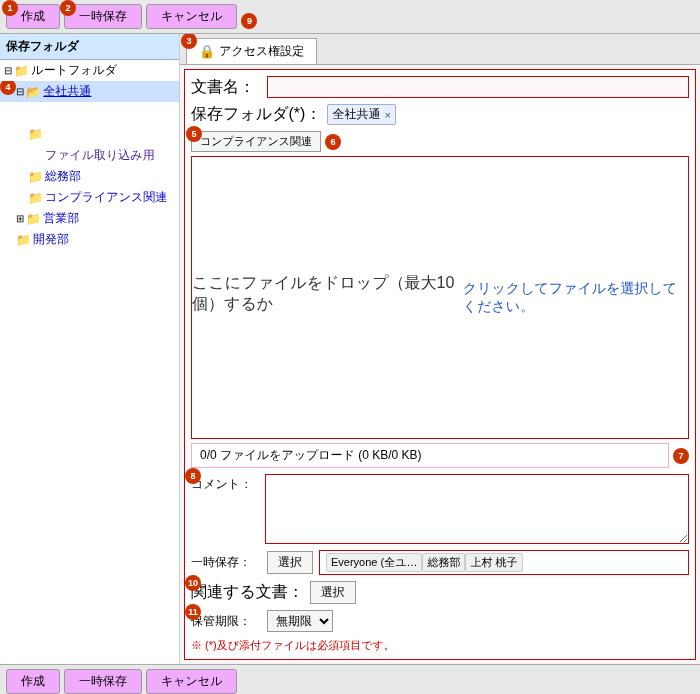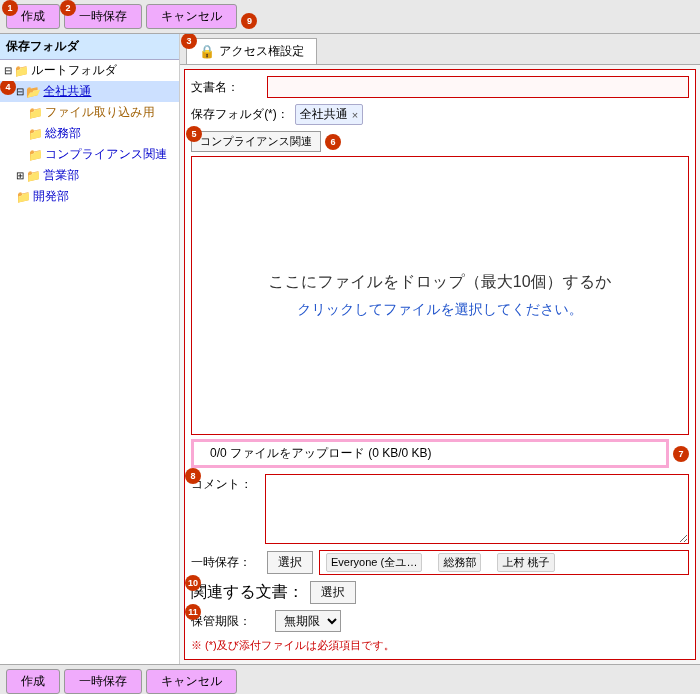--- a/index.html
+++ b/index.html
@@ -90,21 +90,21 @@
       gap: 6px;
       overflow-y: auto;
     }
 
     .form-row {
       display: flex;
       align-items: center;
       gap: 6px;
     }
     .form-label {
-      font-size: 12px;
+      font-size: 16px;
       white-space: nowrap;
       min-width: 70px;
     }
     .form-input {
       flex: 1;
       height: 22px;
       border: 1px solid #cc0000;
       padding: 2px 4px;
       font-size: 12px;
       font-family: inherit;
@@ -128,40 +128,40 @@
       border: 1px solid #999;
       font-size: 11px;
       cursor: pointer;
       font-family: inherit;
     }
 
     .dropzone {
       flex: 1;
       border: 1px solid #cc0000;
       display: flex;
-      flex-direction: column;
+      flex-direction: row;
       align-items: center;
       justify-content: center;
       background: #fff;
       min-height: 220px;
     }
     .dropzone-text {
       font-size: 16px;
       color: #333;
       margin-bottom: 8px;
     }
     .dropzone-link {
       font-size: 14px;
       color: #2255cc;
       cursor: pointer;
     }
 
     .upload-status {
-      border: 3px solid #f9a8d4;
-      padding: 3px 16px;
+      border: 1px solid #f9a8d4;
+      padding: 3px 8px;
       font-size: 12px;
       background: #fff;
     }
     .comment-label {
       font-size: 12px;
       white-space: nowrap;
       min-width: 70px;
       padding-top: 2px;
     }
     .comment-textarea {
@@ -184,21 +184,21 @@
       padding: 2px 10px;
       border: 1px solid #999;
       background: #f5f5f5;
       cursor: pointer;
       font-size: 12px;
       font-family: inherit;
     }
     .access-tags {
       display: flex;
       align-items: center;
-      gap: 16px;
+      gap: 0;
       border: 1px solid #cc0000;
       padding: 2px 6px;
       background: #fff;
       flex: 1;
       min-height: 24px;
     }
     .access-tag {
       font-size: 11px;
       padding: 1px 4px;
       background: #f0f0f0;
@@ -217,21 +217,21 @@
       border: 1px solid #999;
       background: #f5f5f5;
       cursor: pointer;
       font-size: 12px;
       font-family: inherit;
     }
 
     .retention-row {
       display: flex;
       align-items: center;
-      gap: 14px;
+      gap: 6px;
     }
     .retention-label { font-size: 12px; white-space: nowrap; min-width: 70px; }
     .retention-select {
       padding: 2px 4px;
       border: 1px solid #999;
       background: #f5f5f5;
       font-size: 12px;
       font-family: inherit;
     }
 
@@ -300,21 +300,21 @@
 
     <div class="tree-item selected" style="padding-left:16px; display:flex; align-items:center; position:relative;">
       <span class="number-badge" style="top:-2px; left:0px;">4</span>
       <span class="tree-expand">⊟</span>
       <span class="folder-icon" style="color:#e8a000;">📂</span>
       <span style="color:#0000cc; text-decoration:underline;">全社共通</span>
     </div>
 
     <div class="tree-item" style="padding-left:28px; display:flex; align-items:center;">
       <span class="folder-icon" style="color:#e8a000;">📁</span>
-      <span style="color:#a16207;">ファイル取り込み用</span>
+      <span style="color:#4c1d95;margin-top:43px;">ファイル取り込み用</span>
     </div>
 
     <div class="tree-item" style="padding-left:28px; display:flex; align-items:center;">
       <span class="folder-icon" style="color:#e8a000;">📁</span>
       <span style="color:#0000cc;">総務部</span>
     </div>
 
     <div class="tree-item" style="padding-left:28px; display:flex; align-items:center;">
       <span class="folder-icon" style="color:#e8a000;">📁</span>
       <span style="color:#0000cc;">コンプライアンス関連</span>

